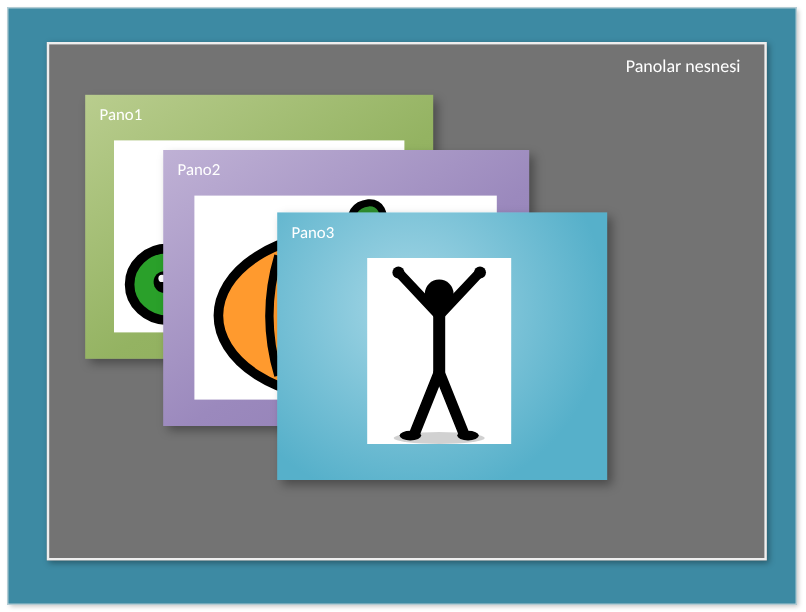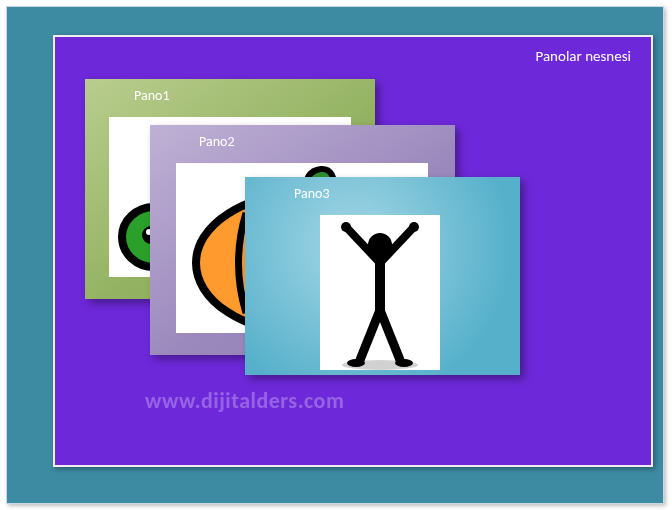--- a/index.html
+++ b/index.html
@@ -20,23 +20,23 @@
     box-shadow: 2px 2px 4px rgba(0,0,0,.25);
   }
   .japplet-label {
     position: absolute;
     right: 14px; bottom: 6px;
     color: #ffffff;
     font-size: 15px;
   }
   .inner {
     position: absolute;
-    left: 46px; top: 28px;
+    left: 32px; top: 28px;
     width: 600px; height: 432px;
-    background: #6d28d9;
+    background: #737373;
     border: 2px solid #eeeeee;
     box-shadow: 2px 2px 5px rgba(0,0,0,.35);
   }
   .panolar-label {
     position: absolute;
     right: 20px; top: 10px;
     color: #ffffff;
     font-size: 15px;
   }
   .watermark {
@@ -52,21 +52,20 @@
 
   .panel {
     position: absolute;
     box-shadow: 4px 4px 8px rgba(0,0,0,.35);
   }
   .panel-title {
     position: absolute;
     left: 12px; top: 8px;
     color: #ffffff;
     font-size: 14px;
-    margin-left: 37px;
   }
   .panel-inner {
     position: absolute;
     background: #ffffff;
   }
 
   
   .p1 {
     left: 30px; top: 42px;
     width: 290px; height: 220px;
@@ -88,21 +87,21 @@
   }
   .p2 .panel-inner {
     left: 26px; top: 38px;
     width: 252px; height: 170px;
     overflow: hidden;
   }
 
   
   .p3 {
     left: 190px; top: 140px;
-    width: 275px; height: 198px;
+    width: 275px; height: 223px;
     background: radial-gradient(circle at 40% 35%, #a5d7e6, #56b0ca 75%);
     z-index: 3;
     text-align: right;
   }
   .p3 .panel-inner {
     left: 75px; top: 38px;
     width: 120px; height: 155px;
     background: #ffffff;
     display: flex;
     align-items: center;
@@ -158,16 +157,15 @@
           <circle cx="94" cy="12" r="5" fill="#000"></circle>
           <path d="M60 95 L40 145" stroke="#000" stroke-width="9" stroke-linecap="round"></path>
           <path d="M60 95 L80 145" stroke="#000" stroke-width="9" stroke-linecap="round"></path>
           <ellipse cx="36" cy="148" rx="9" ry="4" fill="#000"></ellipse>
           <ellipse cx="84" cy="148" rx="9" ry="4" fill="#000"></ellipse>
           <ellipse cx="60" cy="150" rx="38" ry="5" fill="rgba(0,0,0,0.18)"></ellipse>
         </svg>
       </div>
     </div>
 
-    <div class="watermark">www.dijitalders.com</div>
 
   </div>
 </div>
 
 </body></html>

